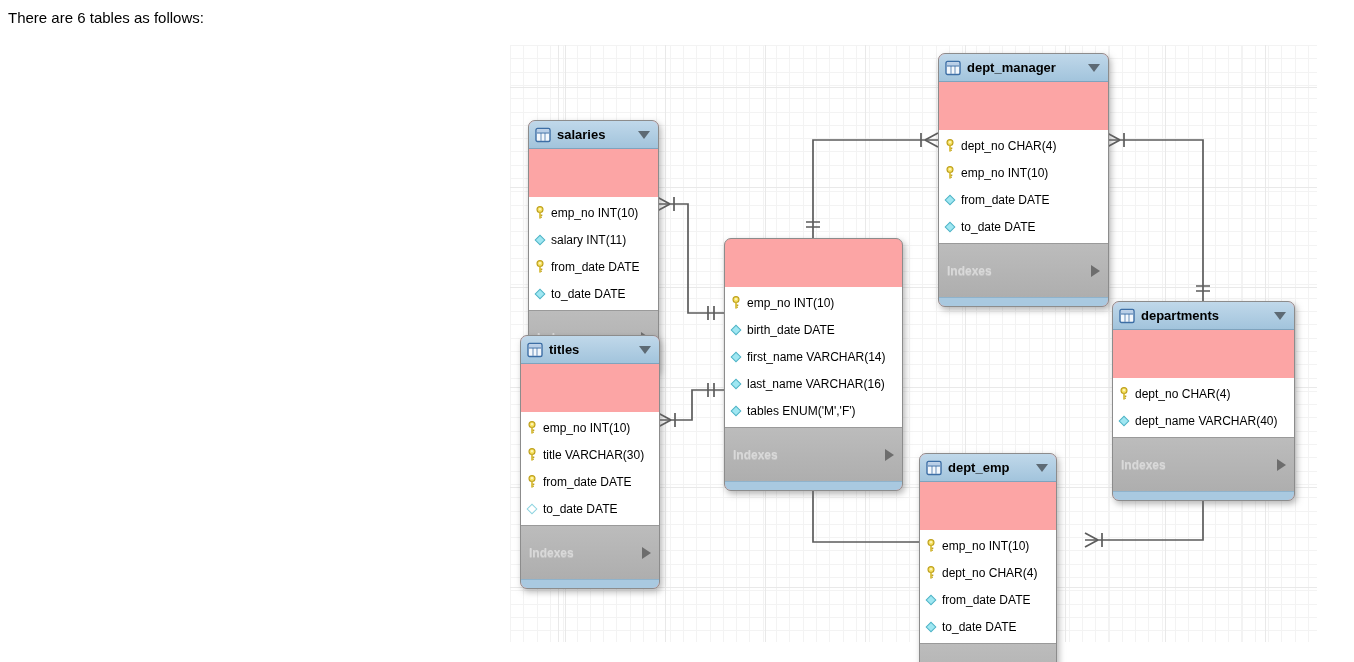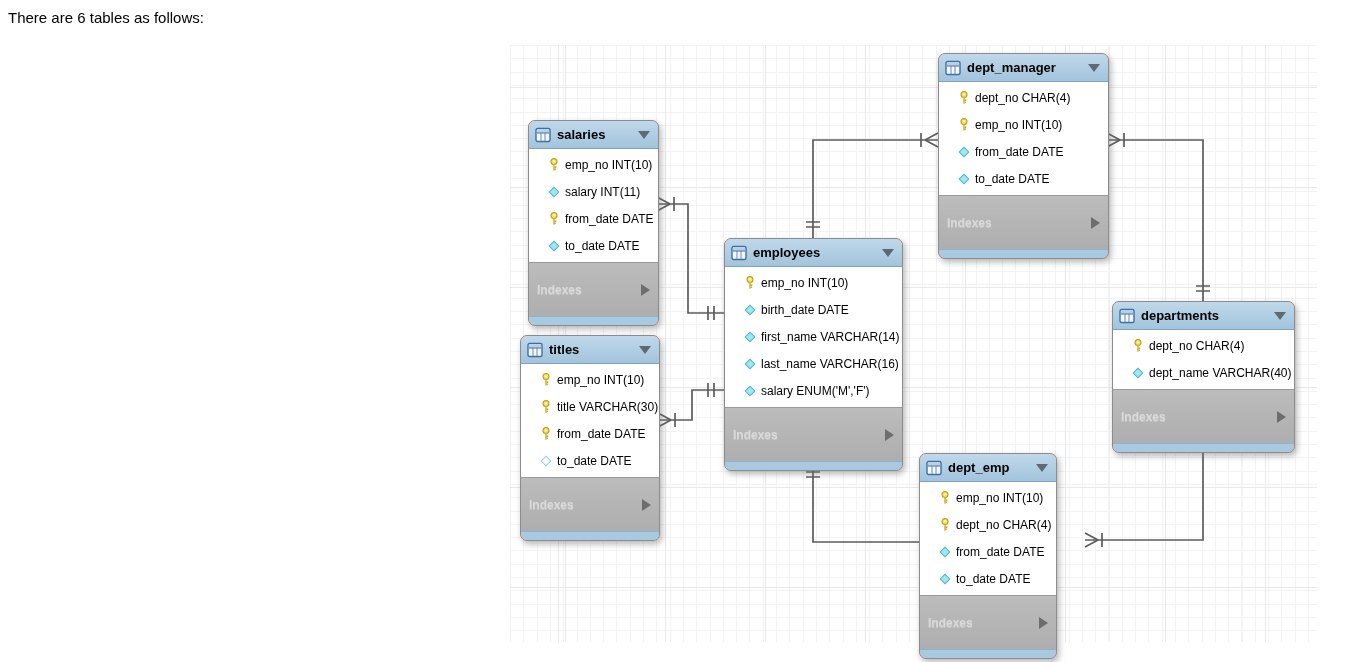--- a/index.html
+++ b/index.html
@@ -44,21 +44,21 @@
     border-bottom:1px solid #7fa3bd;
   }
   .er-header .tname{
     font-size:13px;font-weight:bold;color:#000;flex:0 1 auto;white-space:nowrap;
   }
   .er-header .spacer{flex:1 1 auto;}
   .collapse-arrow{
     width:0;height:0;border-left:6px solid transparent;border-right:6px solid transparent;
     border-top:8px solid #5d6a74;margin-right:2px;cursor:pointer;
   }
-  .er-rows{background:#fff;padding:2px 0 3px 14px;}
+  .er-rows{background:#fff;padding:2px 0 3px 0;margin-top:48px;}
   .er-row{
     height:27px;display:flex;align-items:center;gap:5px;
     padding-left:5px;white-space:nowrap;
   }
   .er-row .ctext{font-size:12px;color:#000;}
   .er-row svg{flex:0 0 auto;}
   .er-footer{
     height:25px;display:flex;align-items:center;
     background:linear-gradient(#bcbcbc,#aeaeae);
     border-top:1px solid #9a9a9a;
@@ -224,28 +224,20 @@
           <span class="ctext">to_date DATE</span>
         </div>
       </div>
     <div class="er-footer">
       <span class="flabel">Indexes</span>
       <span class="expand-arrow"></span>
     </div>
     <div class="er-bottom"></div>
   </div>
     <div class="er-table" style="left: 724px; top: 238px; width: 177px;">
-    <div class="er-header">
-      <svg width="16" height="16">
-          <use href="#icon-table"></use>
-        </svg>
-      <span class="tname">employees</span>
-      <span class="spacer"></span>
-      <span class="collapse-arrow"></span>
-    </div>
     <div class="er-rows">
         <div class="er-row">
           <svg width="12" height="14">
             <use href="#icon-key"></use>
           </svg>
           <span class="ctext">emp_no INT(10)</span>
         </div>
         <div class="er-row">
           <svg width="12" height="14">
             <use href="#icon-diamond"></use>
@@ -261,21 +253,21 @@
         <div class="er-row">
           <svg width="12" height="14">
             <use href="#icon-diamond"></use>
           </svg>
           <span class="ctext">last_name VARCHAR(16)</span>
         </div>
         <div class="er-row">
           <svg width="12" height="14">
             <use href="#icon-diamond"></use>
           </svg>
-          <span class="ctext">salary ENUM('M','F')</span>
+          <span class="ctext">tables ENUM('M','F')</span>
         </div>
       </div>
     <div class="er-footer">
       <span class="flabel">Indexes</span>
       <span class="expand-arrow"></span>
     </div>
     <div class="er-bottom"></div>
   </div>
     <div class="er-table" style="left: 938px; top: 53px; width: 169px;">
     <div class="er-header">

